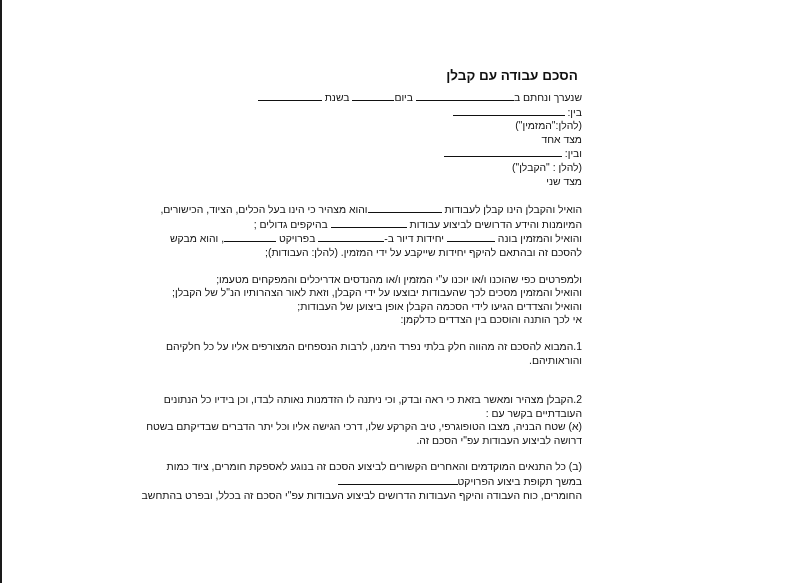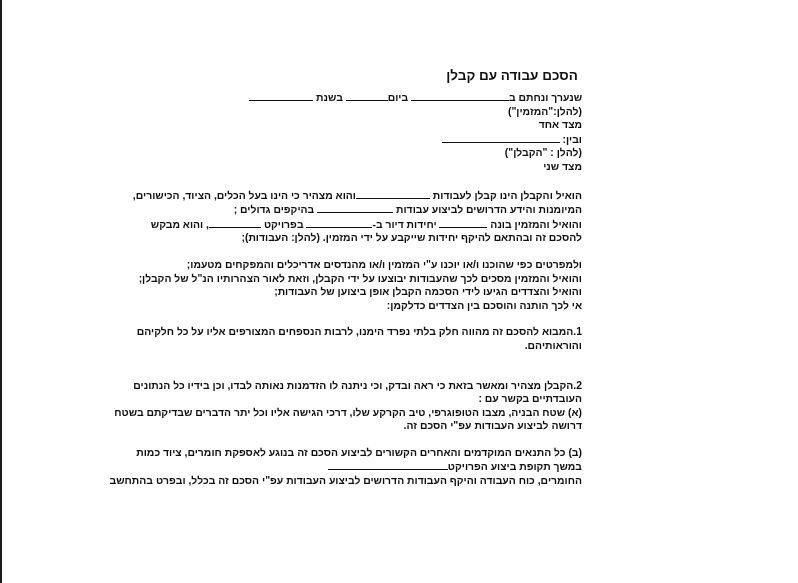--- a/index.html
+++ b/index.html
@@ -18,21 +18,21 @@
     position: absolute; left: 2px; top: 0; width: 796px; height: 583px;
     background: #fff;
     padding-left: 33px;
   }
   .doc {
     position: absolute;
     left: 128px; width: 452px;
     top: 0;
     direction: rtl;
     text-align: right;
-    font-weight: bold;
+    font-weight: normal;
     font-size: 10.4px;
     line-height: 13.6px;
   }
   .title {
     position: absolute;
     left: 420px; width: 180px; top: 68px;
     text-align: center; direction: rtl;
     font-weight: bold; font-size: 13.5px;
   }
   .line { white-space: nowrap; }
@@ -48,20 +48,24 @@
   <div class="title">הסכם עבודה עם קבלן</div>
 
   <div class="doc">
     <div style="height:90px"></div>
 
     <div class="line">
       <span>שנערך ונחתם ב</span><span class="blank" style="width:98px"></span>
       <span>ביום</span><span class="blank" style="width:42px"></span>
       <span>בשנת</span>
       <span class="blank" style="width:64px"></span>
+    </div>
+    <div class="line">
+      <span>בין:</span>
+      <span class="blank" style="width:112px"></span>
     </div>
     <div class="line">(להלן:"המזמין")</div>
     <div class="line">מצד אחד</div>
     <div class="line">
       <span>ובין:</span>
       <span class="blank" style="width:118px"></span>
     </div>
     <div class="line">(להלן : "הקבלן")</div>
     <div class="line">מצד שני</div>
 

